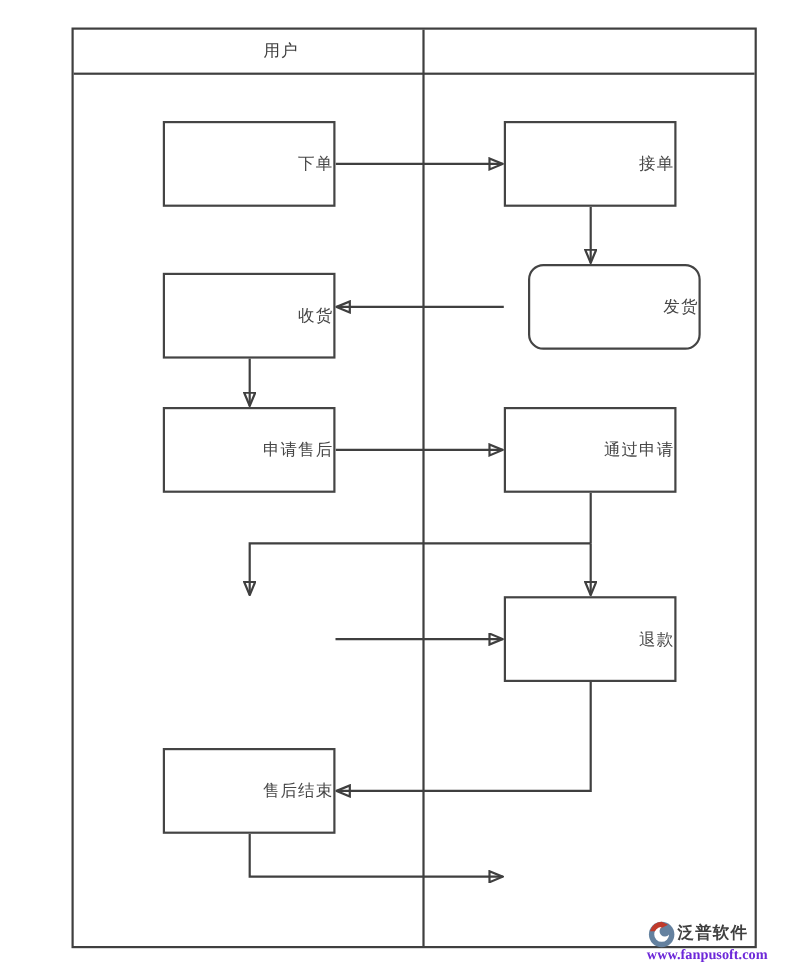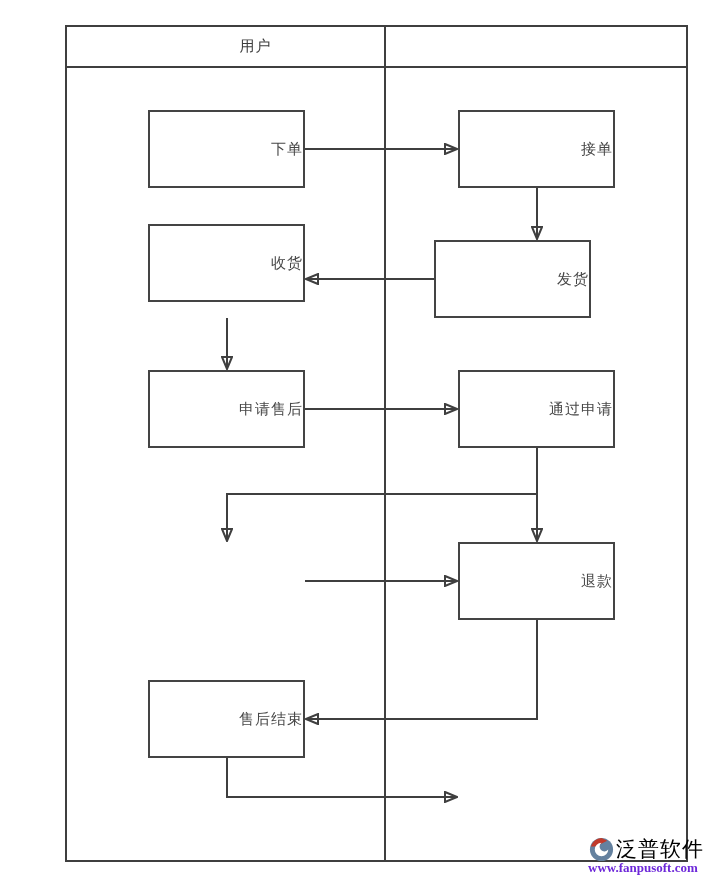--- a/index.html
+++ b/index.html
@@ -63,23 +63,23 @@
     position: absolute;
     left: 588px; top: 835px;
     width: 136px; height: 48px;
     display: flex; flex-direction: column;
     z-index: 5;
   }
   .watermark-top {
     display: flex; align-items: center;
   }
   .watermark-brand {
-    font-size: 21px;
-    font-weight: normal;
-    color: #000000;
+    font-size: 15px;
+    font-weight: bold;
+    color: #404040;
     letter-spacing: 1px;
     line-height: 1.2;
   }
   .watermark-url {
     font-family: "Liberation Serif", "DejaVu Serif", serif;
     font-size: 13px;
     font-weight: bold;
     color: #6d28d9;
     margin-top: -2px;
     text-align: left;
@@ -117,24 +117,24 @@
     <path d="M537,620 V719 H306" marker-end="url(#arrow)"></path>
     <path d="M227,758 V797 H457" marker-end="url(#arrow)"></path>
   </svg>
 
   <div class="node" style="left:148px; top:110px;">
     <span>下单</span>
   </div>
   <div class="node" style="left:458px; top:110px;">
     <span>接单</span>
   </div>
-  <div class="node" style="left:148px; top:224px;padding-left:16px;">
+  <div class="node" style="left:148px; top:248px;padding-left:16px;">
     <span>收货</span>
   </div>
-  <div class="node" style="left:434px; top:240px;">
+  <div class="node" style="left:480px; top:240px;border-radius:14px;">
     <span>发货</span>
   </div>
   <div class="node" style="left:458px; top:370px;">
     <span>通过申请</span>
   </div>
   <div class="node" style="left:148px; top:370px;">
     <span>申请售后</span>
   </div>
   <div class="node" style="left:458px; top:542px;">
     <span>退款</span>

